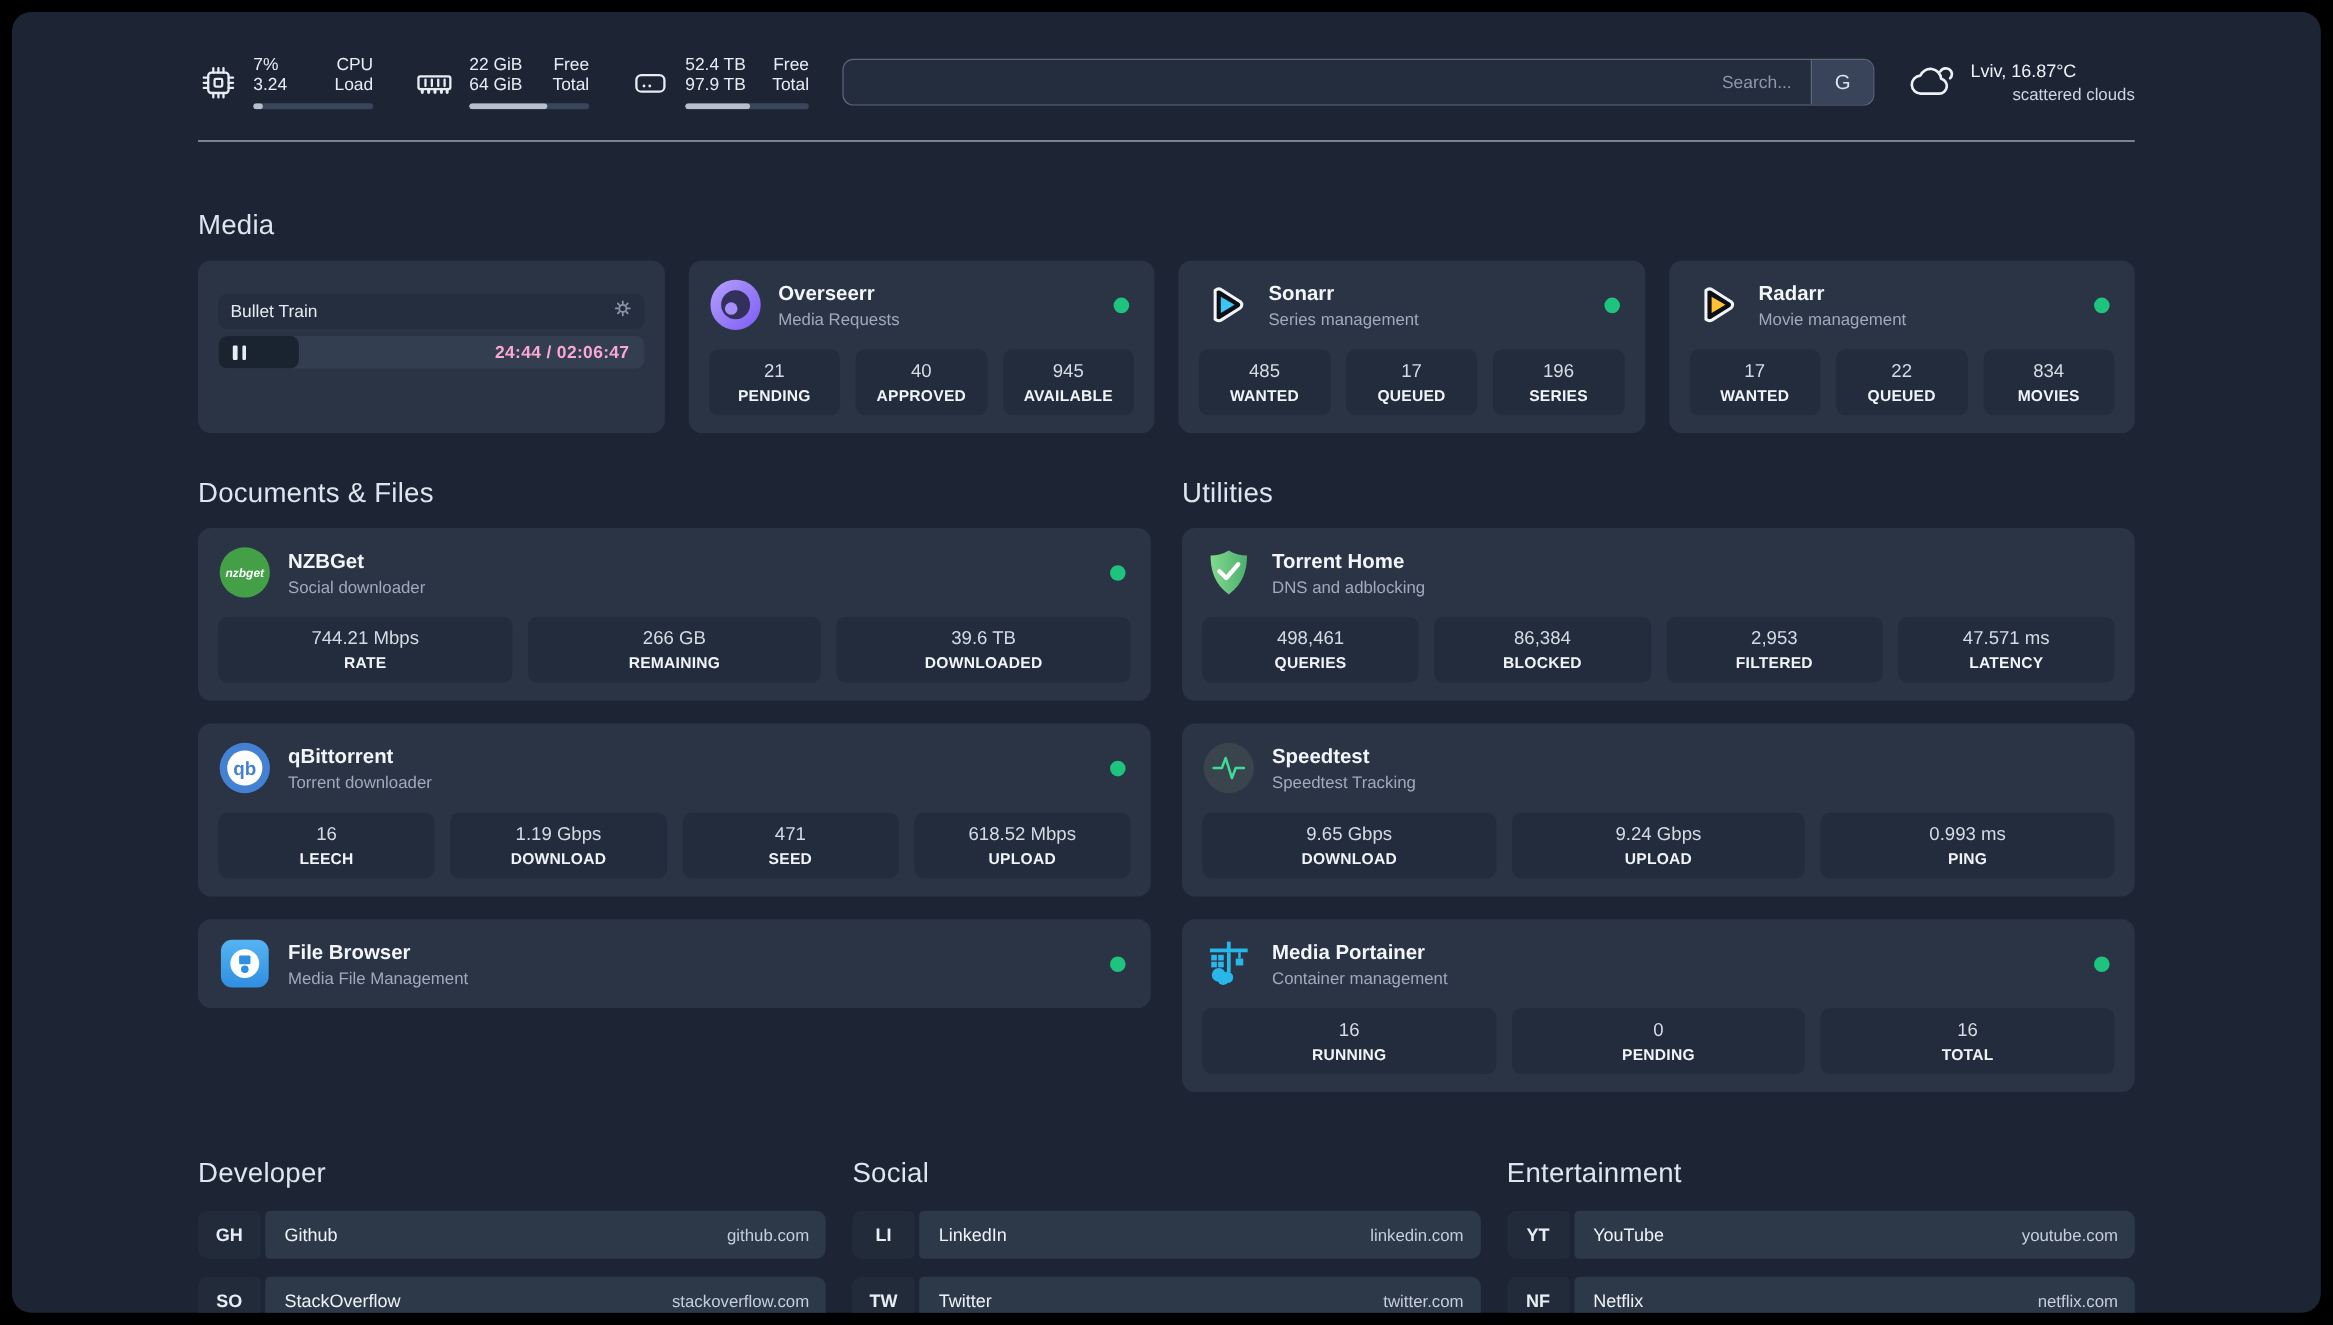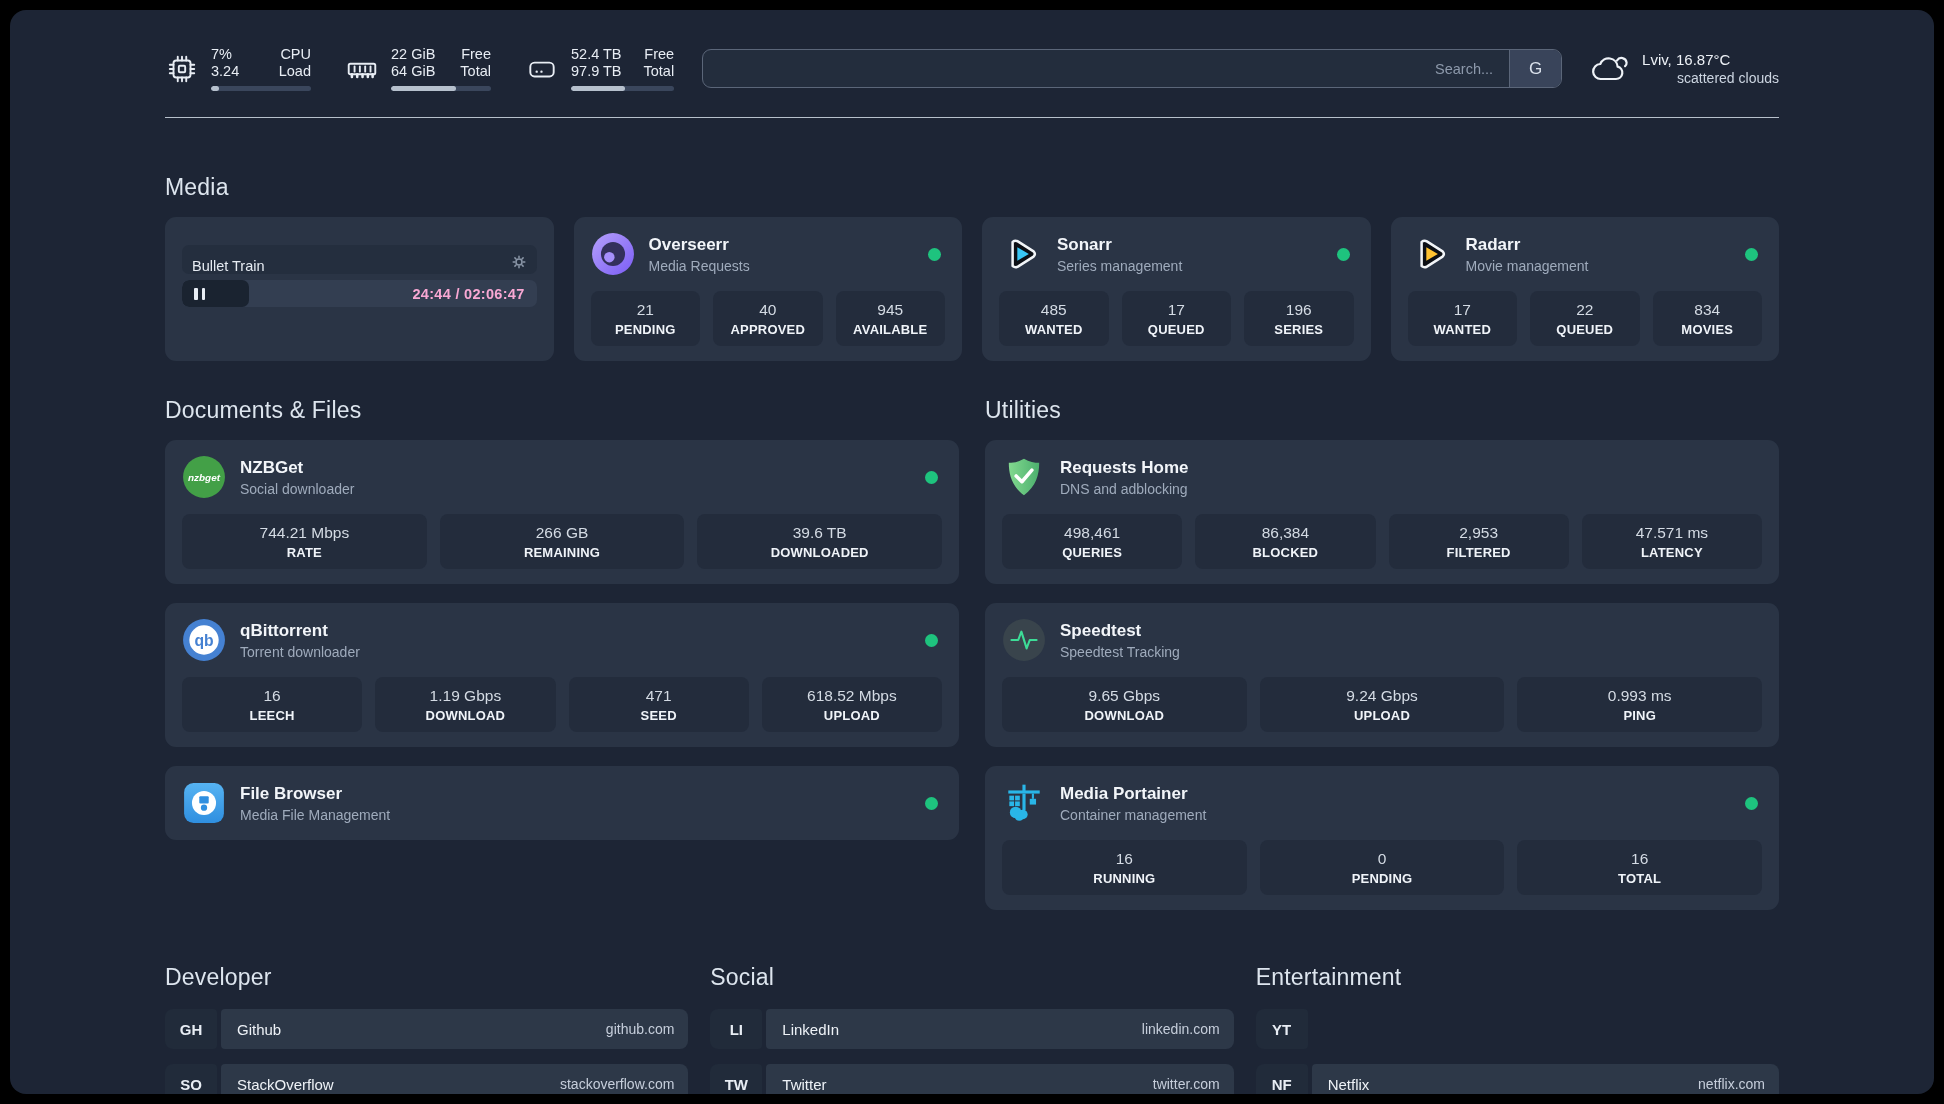--- a/index.html
+++ b/index.html
@@ -45,21 +45,21 @@
   .app-sub { font-size:14px; color:#9fabbc; margin-top:3px; }
   .status-dot { width:13px; height:13px; border-radius:50%; background:#1ec37e; flex:0 0 auto; margin-right:4px; }
 
   .stats { display:flex; gap:13px; margin-top:15px; }
   .stat { flex:1; background:#232c3c; border-radius:8px; padding:10px 6px 9px; text-align:center; }
   .stat-value { font-size:15.5px; color:#d4dbe4; }
   .stat-label { font-size:13px; font-weight:700; color:#f0f4f9; margin-top:3px; letter-spacing:.2px; }
 
   
   .np { margin-top:13px; }
-  .np-box { background:#242e3e; border-radius:7px; height:29px; display:flex; align-items:flex-end; padding:0 10px; justify-content:space-between; }
+  .np-box { background:#242e3e; border-radius:7px; height:29px; display:flex; align-items:center; padding:0 10px; justify-content:space-between; }
   .np-title { font-size:14.5px; color:#e6ebf2; }
   .np-progress { position:relative; margin-top:6px; background:#333e51; border-radius:7px; height:27px; overflow:hidden; display:flex; align-items:center; }
   .np-fill { position:absolute; left:0; top:0; bottom:0; background:#1a2330; border-radius:7px; }
   .pause-icon { position:relative; display:flex; gap:4px; margin-left:12px; }
   .pause-icon i { display:block; width:3.5px; height:12px; background:#e8edf4; border-radius:1px; }
   .np-time { position:absolute; right:12px; font-size:14.5px; font-weight:600; color:#f9a8d4; letter-spacing:.3px; }
 
   
   .bookmarks { display:grid; grid-template-columns:1fr 1fr 1fr; gap:22px; margin-top:54px; padding-bottom:40px; }
   .bk-title { margin-bottom:18px; }
@@ -391,21 +391,21 @@
                       <linearGradient id="agg" x1="0" y1="0" x2="1" y2="0">
                     <stop offset="0" stop-color="#82d98f"></stop>
                         <stop offset="1" stop-color="#4caf6e"></stop>
                       </linearGradient>
                     </defs>
                   <path d="M21 3.5 C26 6.5 31 7.5 35.5 7.5 C35.5 19 32.5 30 21 38.5 C9.5 30 6.5 19 6.5 7.5 C11 7.5 16 6.5 21 3.5 Z" fill="url(#agg)"></path>
                   <path d="M13.5 20 L19 25.5 L28.5 14.5" fill="none" stroke="#ffffff" stroke-width="3.4" stroke-linecap="round" stroke-linejoin="round"></path>
                 </svg>
               </span>
               <div class="app-titles">
-                <div class="app-title">Requests Home</div>
+                <div class="app-title">Torrent Home</div>
                 <div class="app-sub">DNS and adblocking</div>
               </div>
             </div>
             <div class="stats">
               <div class="stat">
                 <div class="stat-value">498,461</div>
                 <div class="stat-label">QUERIES</div>
               </div>
               <div class="stat">
                 <div class="stat-value">86,384</div>
@@ -534,20 +534,24 @@
             </span>
           </div>
         </div>
       </div>
 
       <div>
         <h2 class="section-title bk-title">Entertainment</h2>
         <div class="bk-list">
           <div class="bk-item">
             <span class="bk-abbr">YT</span>
+            <span class="bk-row">
+              <span class="bk-name">YouTube</span>
+              <span class="bk-url">youtube.com</span>
+            </span>
           </div>
           <div class="bk-item">
             <span class="bk-abbr">NF</span>
             <span class="bk-row">
               <span class="bk-name">Netflix</span>
               <span class="bk-url">netflix.com</span>
             </span>
           </div>
 
         </div>

